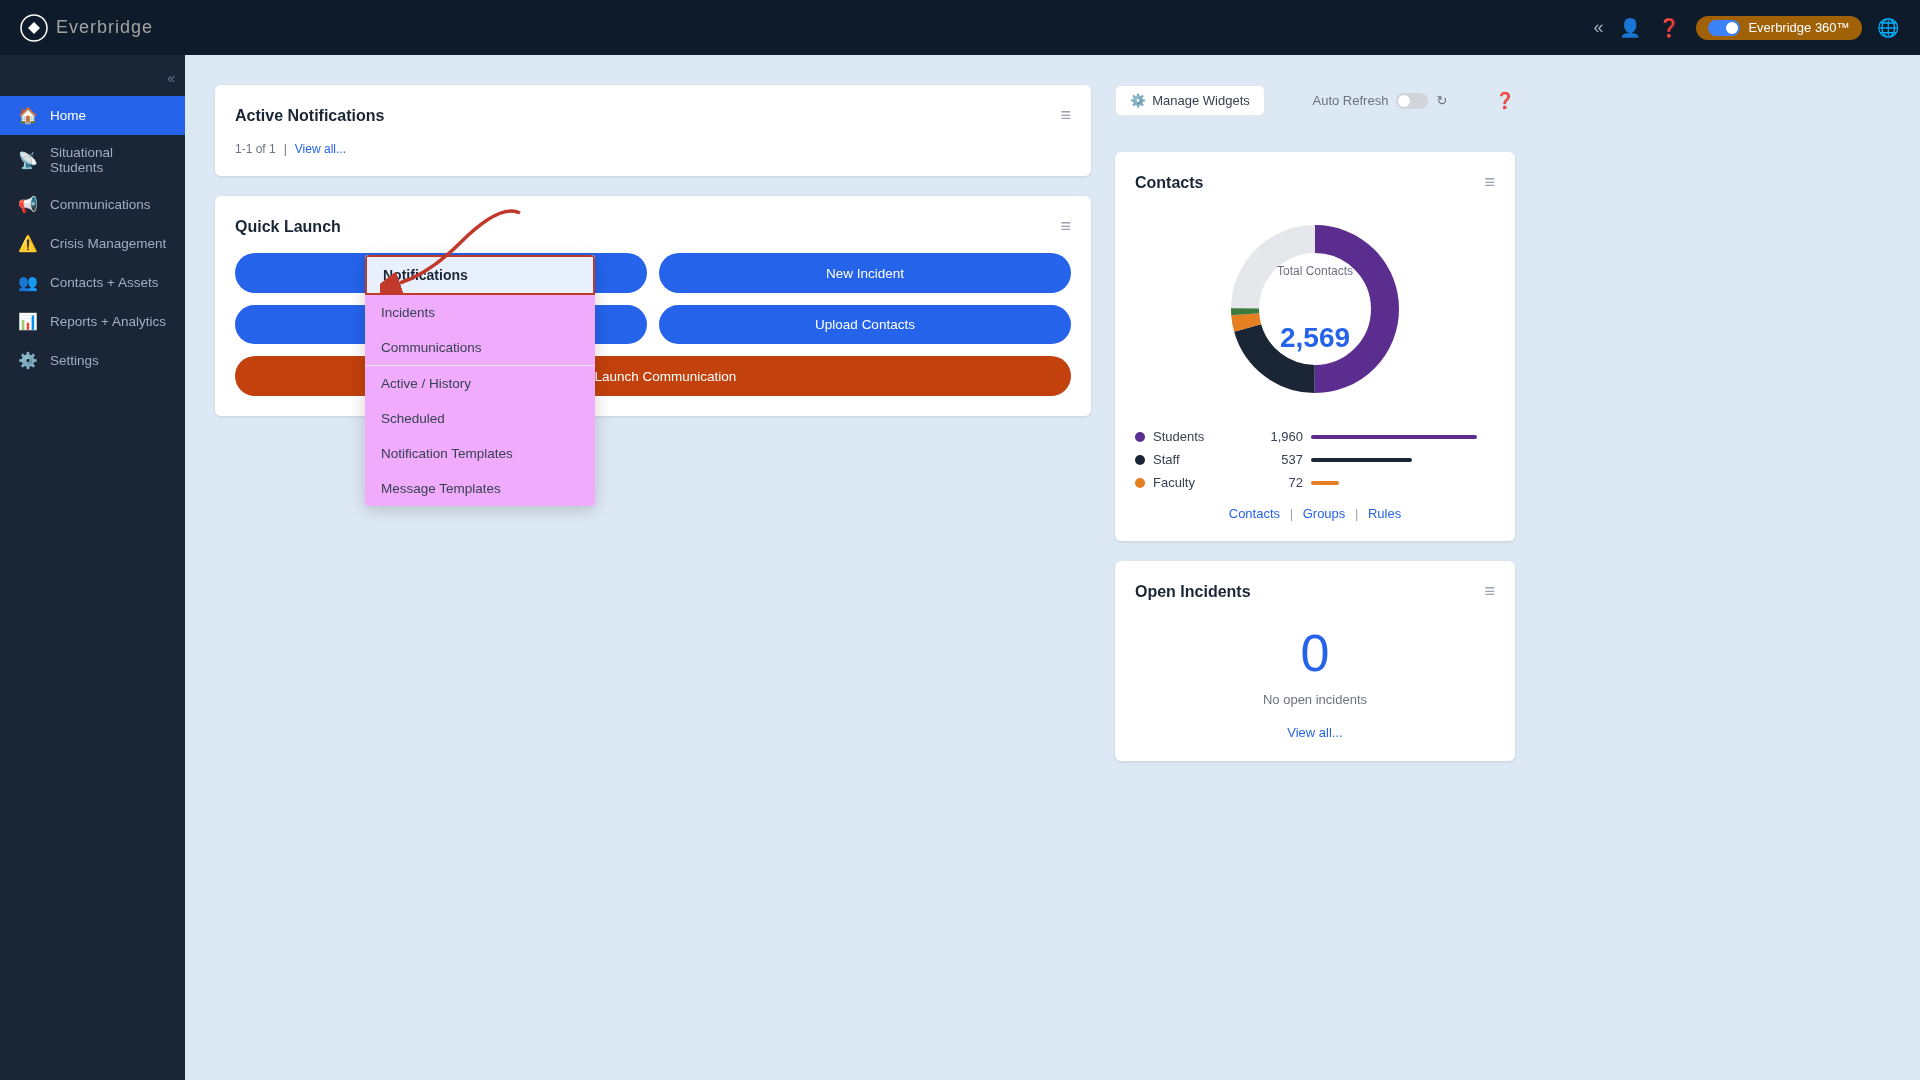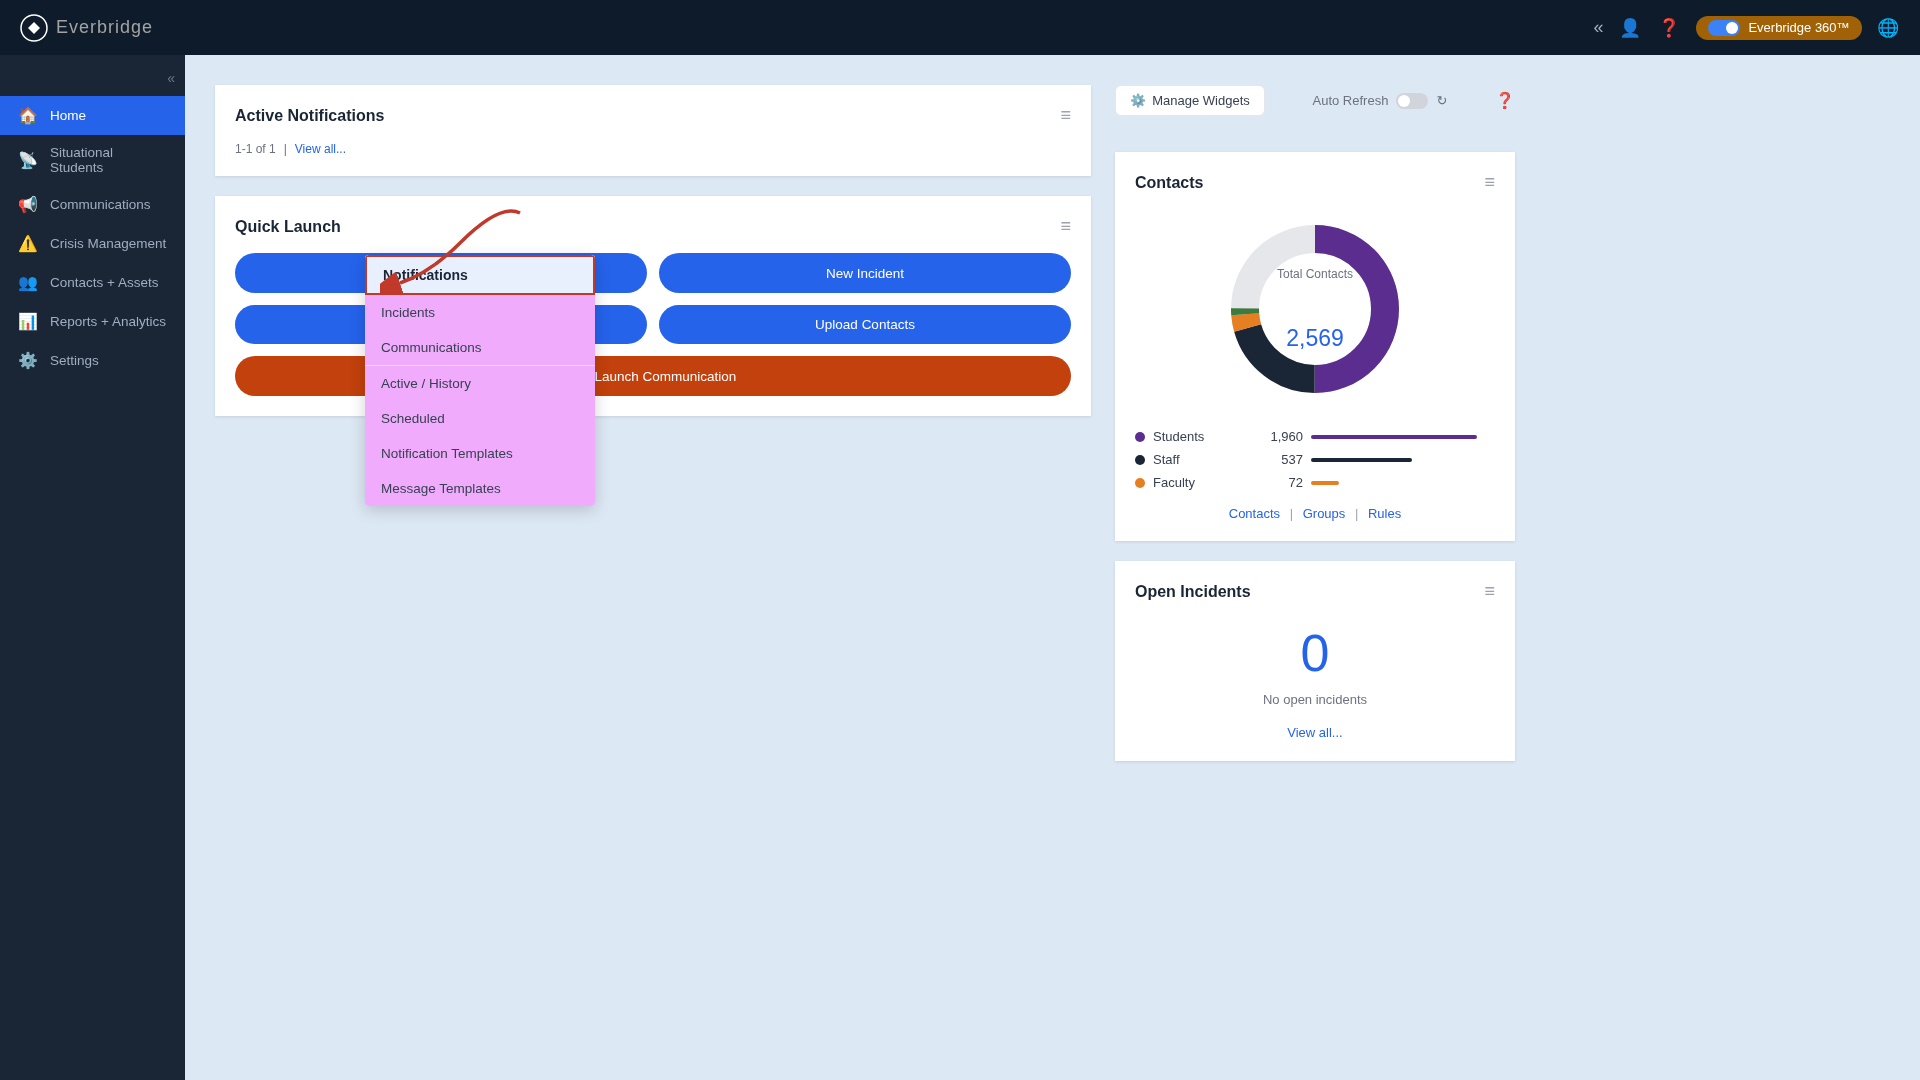--- a/index.html
+++ b/index.html
@@ -131,21 +131,21 @@
       right: 0;
       bottom: 0;
       background: #dde8f5;
       padding: 30px;
       overflow: auto;
     }
 
     
     .card {
       background: white;
-      border-radius: 0;
+      border-radius: 6px;
       padding: 20px;
       box-shadow: 0 1px 3px rgba(0,0,0,0.1);
     }
     .card-header {
       display: flex;
       align-items: center;
       justify-content: space-between;
       margin-bottom: 16px;
     }
     .card-title {
@@ -310,22 +310,22 @@
       position: absolute;
       text-align: center;
       pointer-events: none;
     }
     .donut-label .total-text {
       font-size: 12px;
       color: #6b7280;
       display: block;
     }
     .donut-label .total-num {
-      font-size: 23px;
-      font-weight: 400;
+      font-size: 28px;
+      font-weight: 700;
       color: #2563eb;
       display: block;
       margin-top: 44px;
     }
     .contacts-legend {
       display: flex;
       flex-direction: column;
       gap: 8px;
       margin-bottom: 16px;
     }

